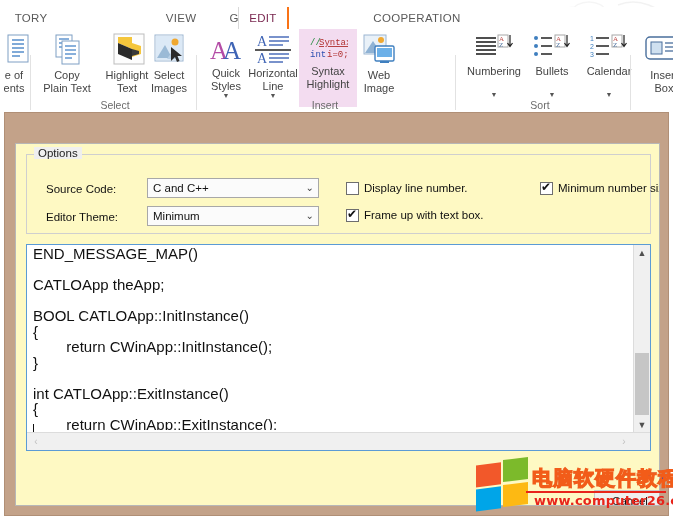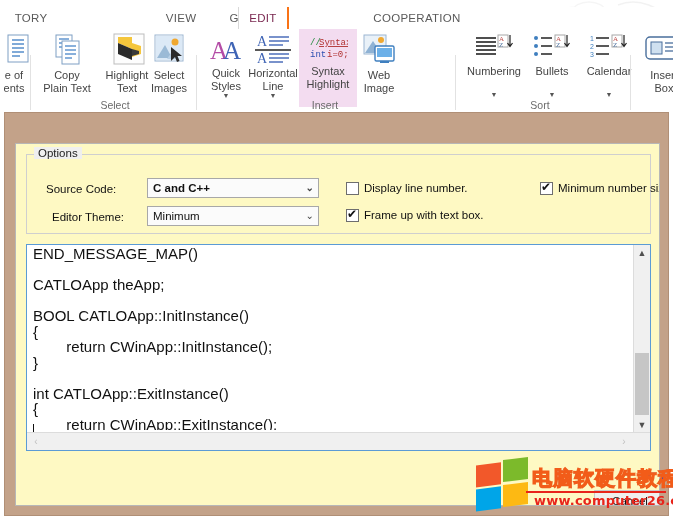--- a/index.html
+++ b/index.html
@@ -417,26 +417,26 @@
 
 <div id="dialog">
 
 
   <div id="dlg-client">
 
     <div id="options-group"></div>
     <div id="options-legend">Options</div>
 
     <div class="frm-label" style="left:30px;top:39px;">Source Code:</div>
-    <div class="combo" style="left:131px;top:34px;width:172px;font-weight:bold;">
+    <div class="combo" style="left:131px;top:34px;width:172px;">
       <span class="val">C and C++</span>
       <span class="arrow">⌄</span>
     </div>
 
-    <div class="frm-label" style="left:30px;top:67px;margin-left:6px;">Editor Theme:</div>
+    <div class="frm-label" style="left:30px;top:67px;">Editor Theme:</div>
     <div class="combo" style="left:131px;top:62px;width:172px;">
       <span class="val">Minimum</span>
       <span class="arrow">⌄</span>
     </div>
 
     <div class="chk-row" style="left:330px;top:37px;">
       <span class="chk-box"></span>
       <span class="chk-lbl">Display line number.</span>
     </div>
 

